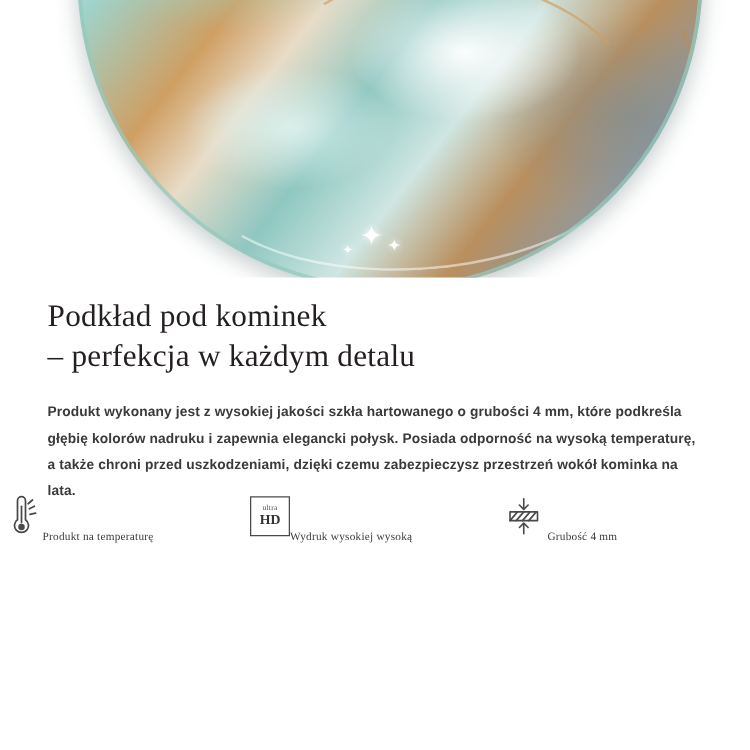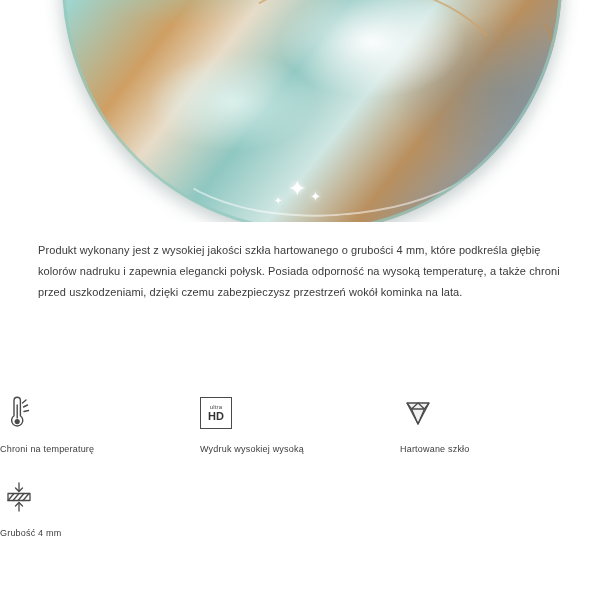--- a/index.html
+++ b/index.html
@@ -142,36 +142,38 @@
   }
   .headline .line2 {
     display: block;
   }
   .body-copy {
     margin: 18px 38px 0 38px;
     font-size: 11px;
     line-height: 21px;
     color: #3a3a3a;
     letter-spacing: .1px;
+    font-weight: bold;
   }
 
   
   .features {
     position: absolute;
     top: 392px;
     left: 0;
     width: 600px;
     display: grid;
     grid-template-columns: repeat(3, 1fr);
     grid-row-gap: 22px;
   }
   .feature {
     display: flex;
-    flex-direction: column;
-    align-items: flex-start;
+    flex-direction: row;
+    align-items: flex-end;
+    font-family: Liberation Serif, serif;
   }
   .feature-icon {
     height: 42px;
     display: flex;
     align-items: center;
     justify-content: center;
     color: #4a4a4a;
   }
   .feature-label {
     margin-top: 10px;
@@ -216,62 +218,53 @@
       <div class="vein v4"></div>
     </div>
     <div class="hero-edge"></div>
     <span class="sparkle sp1">✦</span>
     <span class="sparkle sp2">✦</span>
     <span class="sparkle sp3">✦</span>
   </div>
 
   <div class="content">
     <h1 class="headline">
+      <span>Podkład pod kominek</span>
+      <span class="line2">– perfekcja w każdym detalu</span>
     </h1>
     <p class="body-copy">Produkt wykonany jest z wysokiej jakości szkła hartowanego o grubości 4 mm, które podkreśla głębię kolorów nadruku i zapewnia elegancki połysk. Posiada odporność na wysoką temperaturę, a także chroni przed uszkodzeniami, dzięki czemu zabezpieczysz przestrzeń wokół kominka na lata.</p>
   </div>
 
   <div class="features">
 
     <div class="feature">
       <div class="feature-icon">
         <svg width="34" height="38" viewBox="0 0 34 38" fill="none" stroke="#4a4a4a" stroke-width="1.4" stroke-linecap="round">
           <path d="M14 6.5a3.2 3.2 0 0 1 6.4 0v15.3a5.6 5.6 0 1 1-6.4 0z"></path>
           <line x1="17.2" y1="11" x2="17.2" y2="24"></line>
           <circle cx="17.2" cy="27.6" r="2.6" fill="#4a4a4a" stroke="none"></circle>
           <line x1="22.5" y1="9" x2="26" y2="6"></line>
           <line x1="23.5" y1="13" x2="27.5" y2="11"></line>
           <line x1="24" y1="17.5" x2="28.5" y2="16.5"></line>
         </svg>
       </div>
-      <div class="feature-label">Chroni na temperaturę</div>
+      <div class="feature-label">Produkt na temperaturę</div>
     </div>
 
     <div class="feature">
       <div class="feature-icon">
         <div class="ultrahd-box">
           <span class="u1">ultra</span>
           <span class="u2">HD</span>
         </div>
       </div>
       <div class="feature-label">Wydruk wysokiej wysoką</div>
     </div>
 
 
-    <div class="feature">
-      <div class="feature-icon">
-        <svg width="36" height="32" viewBox="0 0 36 32" fill="none" stroke="#4a4a4a" stroke-width="1.3" stroke-linejoin="round">
-          <path d="M7 6 L29 6 L18 27 Z" fill="#4a4a4a" fill-opacity="0.08"></path>
-          <path d="M7 6 L11.5 12 L24.5 12 L29 6"></path>
-          <path d="M11.5 12 L18 27 L24.5 12"></path>
-          <path d="M11.5 12 L18 6 L24.5 12"></path>
-        </svg>
-      </div>
-      <div class="feature-label">Hartowane szkło</div>
-    </div>
 
 
     <div class="feature">
       <div class="feature-icon">
         <svg width="38" height="34" viewBox="0 0 38 34" fill="none" stroke="#4a4a4a" stroke-width="1.3" stroke-linecap="round" stroke-linejoin="round">
           <line x1="19" y1="3" x2="19" y2="11"></line>
           <path d="M15.5 8 L19 11.5 L22.5 8"></path>
           <rect x="8" y="13.5" width="22" height="7"></rect>
           <line x1="8" y1="20.5" x2="14" y2="13.5"></line>
           <line x1="13" y1="20.5" x2="19" y2="13.5"></line>

